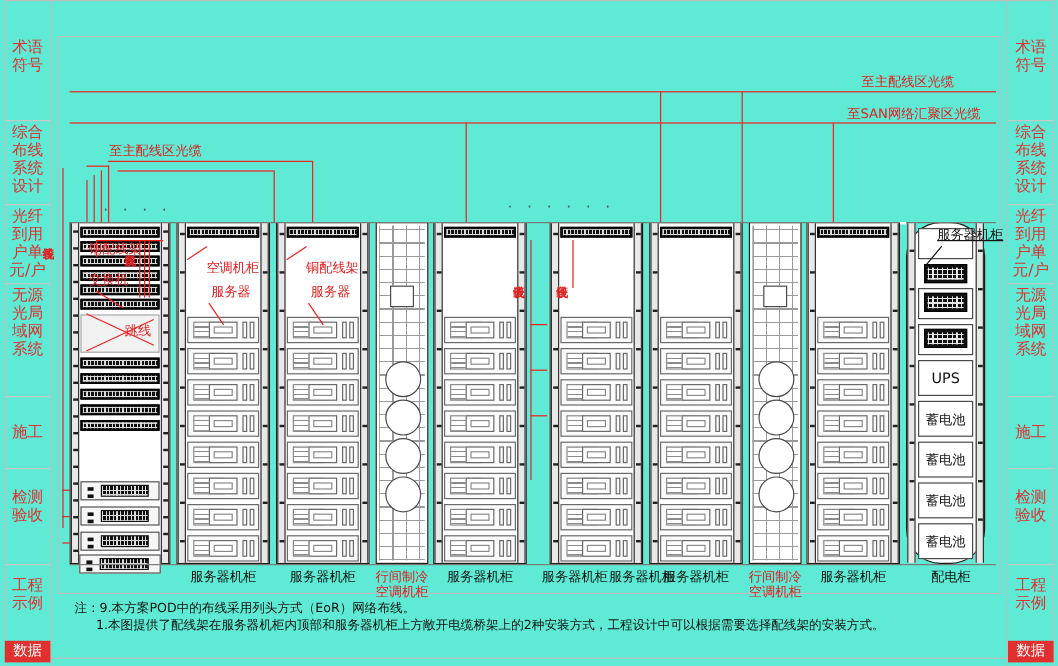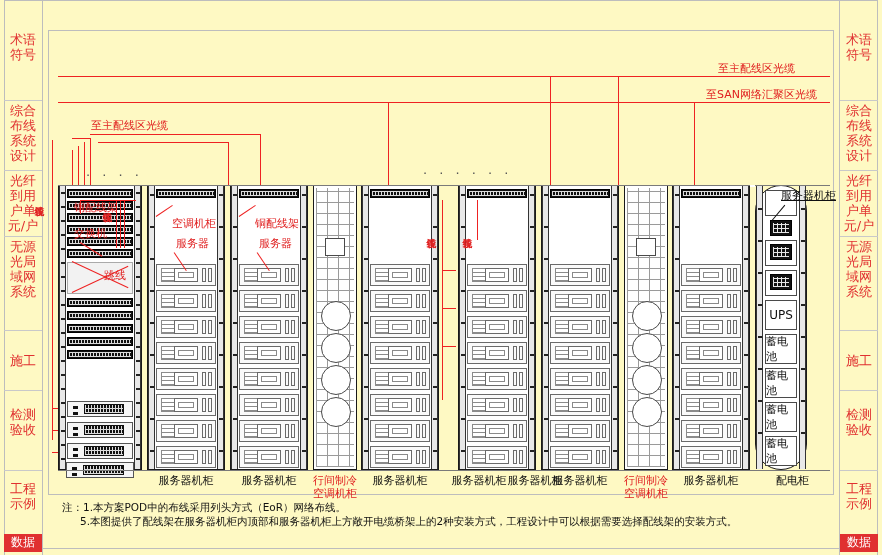--- a/index.html
+++ b/index.html
@@ -1,19 +1,19 @@
 <!DOCTYPE html>
 <html><head>
 <meta charset="utf-8">
 <style>
   html,body{margin:0;padding:0;background:#fff;}
   body{width:882px;height:555px;font-family:"DejaVu Sans","Liberation Sans",sans-serif;overflow:hidden;position:relative;}
 
   
-  #page{position:absolute;left:0;top:0;width:882px;height:555px;background:#fef9c3;}
+  #page{position:absolute;left:0;top:0;width:882px;height:555px;background:#5eead4;}
   .vline{position:absolute;background:#bdbdbd;}
 
   
   .sidecol{position:absolute;top:0;width:38px;height:555px;}
   #sidecol-left{left:4px;}
   #sidecol-right{left:840px;}
   .tab{position:absolute;left:0;width:38px;box-sizing:border-box;
        border-top:1px solid #c9c9c9;color:#e03030;font-size:13px;line-height:15px;
        text-align:center;padding-top:2px;letter-spacing:0px;}
   .tab.nb{border-top:none;}
@@ -799,21 +799,21 @@
           <div class="sl2"></div>
       </div>
       <div class="srv" style="left:8px;top:260px;right:8px;height:22px;">
         <div class="bars"></div>
           <div class="bx"></div>
         <div class="sl"></div>
           <div class="sl2"></div>
       </div>
     </div>
 
-    <div class="rack" style="left:697px;top:155px;width:52px;height:285px;border-radius:29px;">
+    <div class="rack" style="left:697px;top:155px;width:66px;height:285px;border-radius:29px;">
       <div class="frame l">
         <i style="top:22px"></i>
           <i style="top:54px"></i>
           <i style="top:86px"></i>
           <i style="top:118px"></i>
         <i style="top:150px"></i>
           <i style="top:182px"></i>
           <i style="top:214px"></i>
           <i style="top:246px"></i>
       </div>
@@ -878,18 +878,18 @@
       <div>配电柜</div>
     </div>
   </div>
 
   <div class="blabel" style="left:496px;top:474px;width:78px;">
     <div>服务器机柜</div>
   </div>
 
   <div id="notes">
     <div>
-      <span>注：</span><span>1.本方案POD中的布线采用列头方式（EoR）网络布线。</span>
-    </div>
-    <div class="ni"><span>5.本图提供了配线架在服务器机柜内顶部和服务器机柜上方敞开电缆桥架上的2种安装方式，工程设计中可以根据需要选择配线架的安装方式。</span></div>
+      <span>注：</span><span>9.本方案POD中的布线采用列头方式（EoR）网络布线。</span>
+    </div>
+    <div class="ni"><span>1.本图提供了配线架在服务器机柜内顶部和服务器机柜上方敞开电缆桥架上的2种安装方式，工程设计中可以根据需要选择配线架的安装方式。</span></div>
   </div>
 
 </div>
 
 </body></html>

